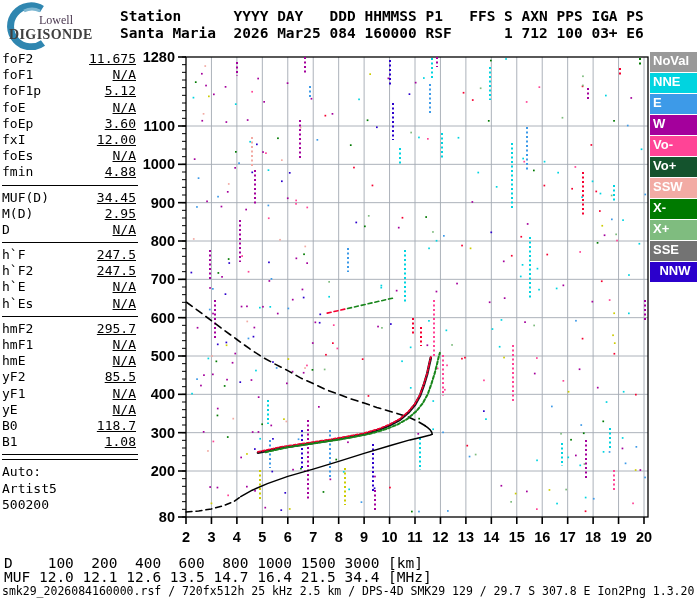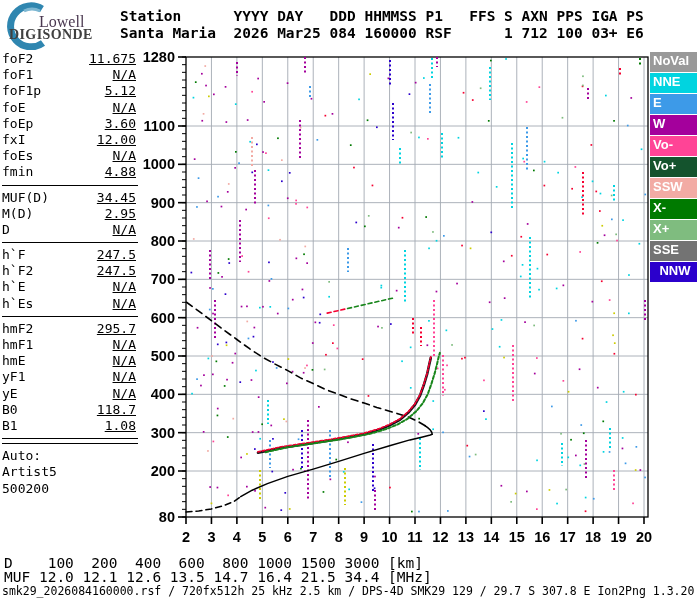--- a/index.html
+++ b/index.html
@@ -3,21 +3,21 @@
 <meta charset="utf-8">
 <style>
   html,body{margin:0;padding:0;background:#fff;}
   .screen{position:relative;width:700px;height:600px;background:#ffffff;overflow:hidden;
           font-family:"DejaVu Sans Mono",monospace;color:#000;}
   pre{margin:0;position:absolute;white-space:pre;}
   .hdr{left:120px;top:8px;font-size:14.5px;line-height:16.5px;font-weight:bold;}
   .logo{position:absolute;left:2px;top:2px;width:112px;height:48px;}
   .logo svg{position:absolute;left:0;top:0;}
   .logo .brand-top{position:absolute;left:37px;top:11px;font-family:"Liberation Serif",serif;
-                   font-size:16px;color:#4a3850;}
+                   font-size:12px;color:#4a3850;}
   .logo .brand-bottom{position:absolute;left:7px;top:25px;font-family:"Liberation Serif",serif;
                       font-size:14px;font-weight:bold;color:#404040;letter-spacing:.4px;}
   .params{position:absolute;left:2px;top:51px;width:136px;font-size:13px;}
   .params .row{height:16.2px;line-height:16.2px;display:flex;justify-content:space-between;gap:22px;}
   .params .row .lab{white-space:pre;}
   .params .row .val{text-align:right;padding-right:2px;text-decoration:underline;}
   .params .divider{border-top:1px solid #000;margin:4px 0;height:0;}
   .legend{position:absolute;left:650px;top:52px;width:47px;font-family:"Liberation Sans",sans-serif;}
   .legend .item{height:20px;line-height:18.6px;margin-bottom:1px;color:#fff;font-weight:bold;
                 font-size:13px;padding-left:3px;}
@@ -110,20 +110,24 @@
         <span class="lab">hmF2</span>
         <span class="val">295.7</span>
       </div>
       <div class="row">
         <span class="lab">hmF1</span>
         <span class="val">N/A</span>
       </div>
       <div class="row">
         <span class="lab">hmE</span>
         <span class="val">N/A</span>
+      </div>
+      <div class="row">
+        <span class="lab">yF2</span>
+        <span class="val">85.5</span>
       </div>
       <div class="row">
         <span class="lab">yF1</span>
         <span class="val">N/A</span>
       </div>
       <div class="row">
         <span class="lab">yE</span>
         <span class="val">N/A</span>
       </div>
       <div class="row">

